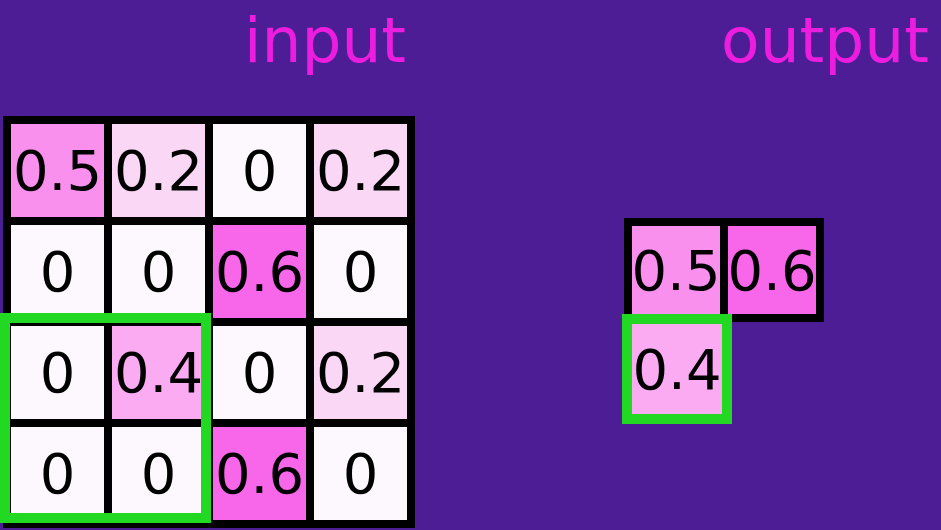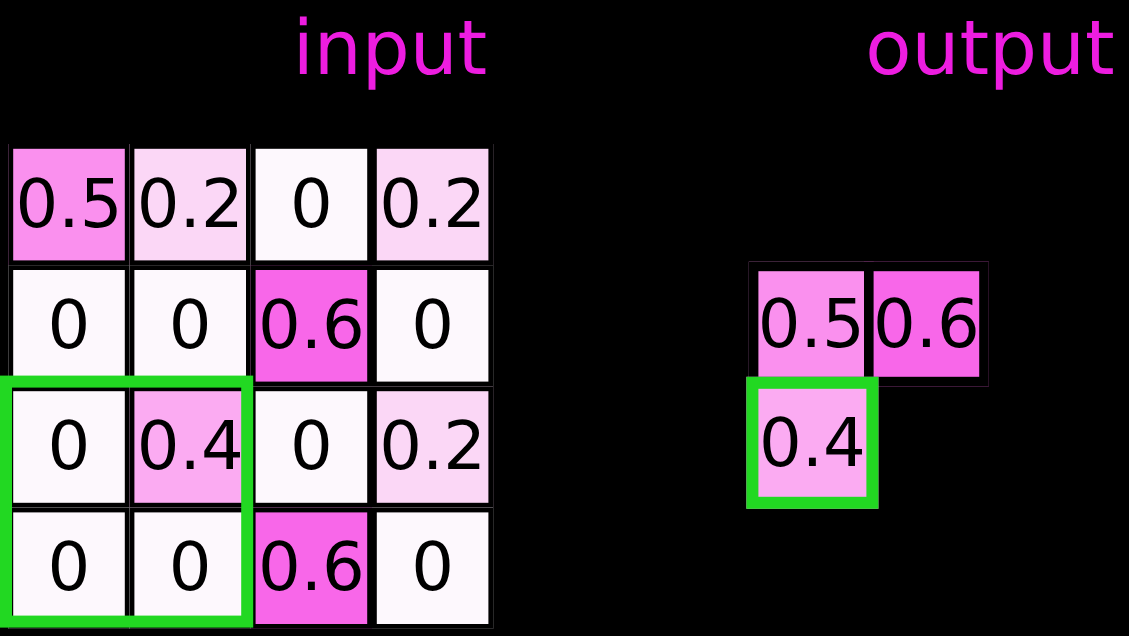--- a/index.html
+++ b/index.html
@@ -7,21 +7,21 @@
     padding: 0;
     background: #ffffff;
     font-family: "DejaVu Sans", "Liberation Sans", sans-serif;
   }
   * { box-sizing: border-box; }
 
   .canvas {
     position: relative;
     width: 941px;
     height: 530px;
-    background: #000000;
+    background: #4c1d95;
     overflow: hidden;
   }
 
   .panel-title {
     position: absolute;
     top: 6px;
     font-size: 63px;
     line-height: 1.1;
     color: #ed1de0;
     text-align: center;

